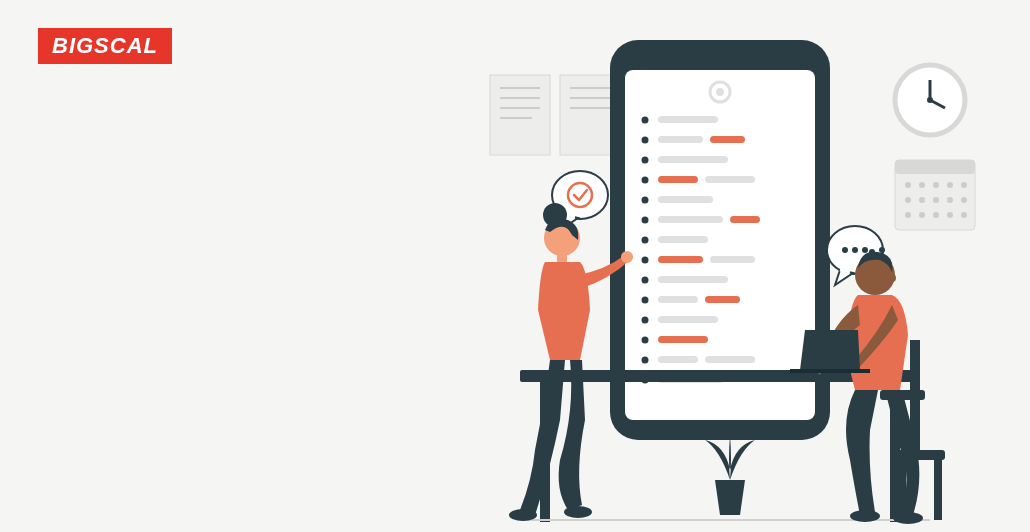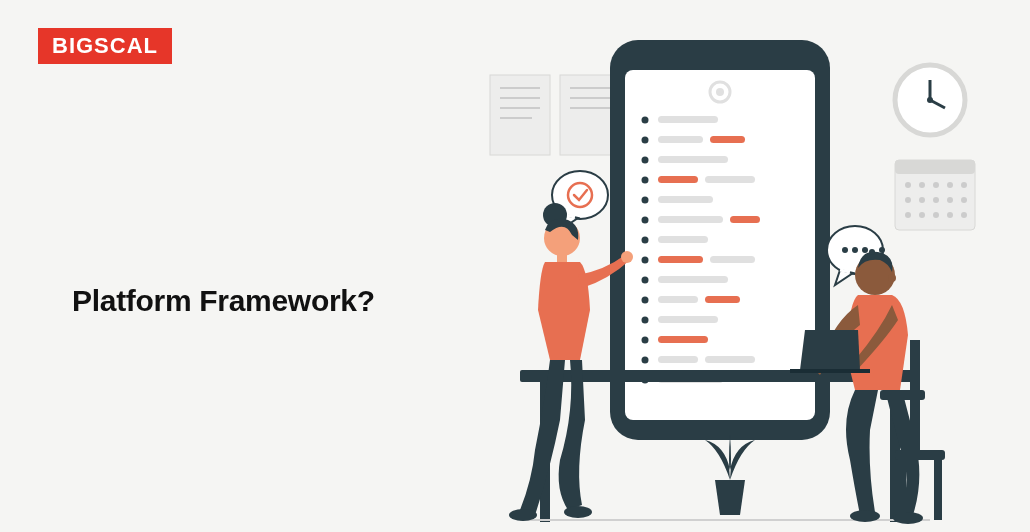--- a/index.html
+++ b/index.html
@@ -14,20 +14,21 @@
     .logo {
       position: absolute;
       top: 28px;
       left: 38px;
       background: #e63629;
       color: #fff;
       font-weight: 900;
       font-size: 22px;
       padding: 5px 14px;
       letter-spacing: 1px;
+      font-style: italic;
     }
     .headline {
       position: absolute;
       left: 72px;
       top: 240px;
       max-width: 380px;
     }
     .headline h1 {
       font-size: 30px;
       font-weight: 800;
@@ -46,21 +47,20 @@
 </head>
 <body>
 
 <div class="logo">
   <span>BIGSCAL</span>
 </div>
 
 <div class="headline">
   <h1>
     <br>
-    <span>Platform Framework?</span>
   </h1>
 </div>
 
 <div class="illustration">
   <svg viewBox="0 0 540 510" width="540" height="510">
 
     <rect x="30" y="55" width="60" height="80" fill="#ededec" stroke="#d8d8d6" stroke-width="1"></rect>
     <line x1="40" y1="68" x2="80" y2="68" stroke="#ccc" stroke-width="2"></line>
     <line x1="40" y1="78" x2="80" y2="78" stroke="#ccc" stroke-width="2"></line>
     <line x1="40" y1="88" x2="80" y2="88" stroke="#ccc" stroke-width="2"></line>

